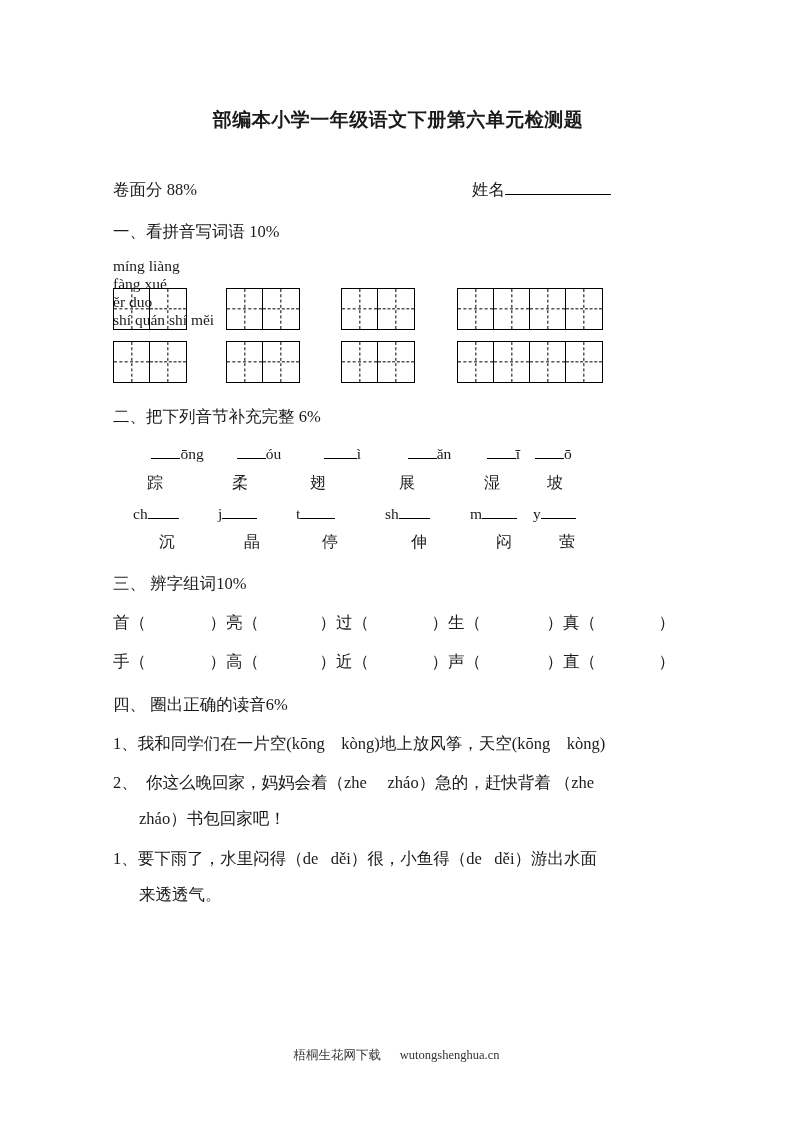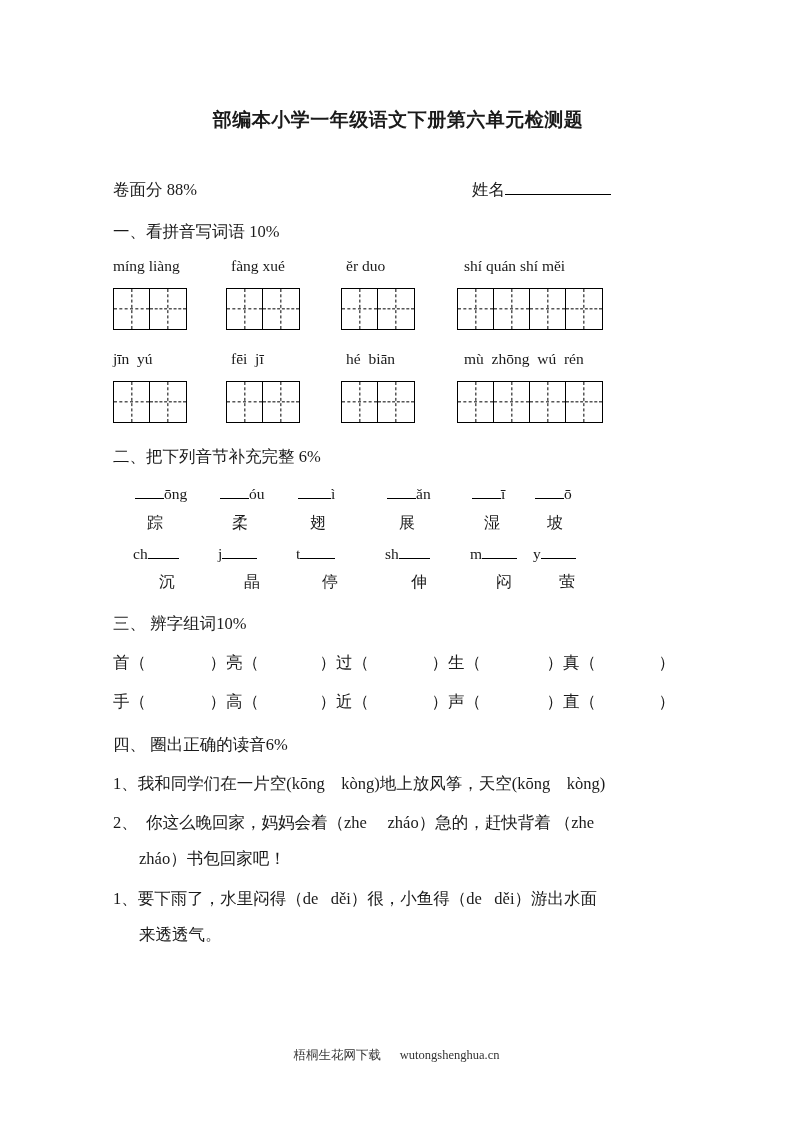--- a/index.html
+++ b/index.html
@@ -70,20 +70,21 @@
 
   
   .pinyin-row {
     margin-top: 14px;
     font-size: 15.5px;
     font-family: "Liberation Serif", "DejaVu Serif", serif;
     display: flex;
     white-space: pre;
     height: 20px;
     align-items: baseline;
+    flex-direction: column;
   }
   .pinyin-cell { white-space: pre; }
 
   
   .grid-row {
     margin-top: 11px;
     display: flex;
     height: 42px;
   }
   .grid-group {
@@ -121,21 +122,21 @@
     transform: translateY(-0.65px);
   }
 
   
   .syl-row {
     font-size: 15.5px;
     display: flex;
     white-space: pre;
     align-items: baseline;
   }
-  .syl-row.finals { margin-top: 17px; }
+  .syl-row.finals { margin-top: 17px; text-align: center; }
   .syl-row.chars  { margin-top: 10px; font-size: 16px; }
   .syl-row.inits  { margin-top: 11px; }
   .syl-row.chars2 { margin-top: 9px; font-size: 16px; }
   .blank-lead {
     display: inline-block;
     border-bottom: 1.3px solid #000;
     height: 13px;
   }
   .blank-trail {
     display: inline-block;
@@ -214,26 +215,20 @@
         <div class="grid-cell"></div>
       </div>
       <div class="grid-group">
         <div class="grid-cell"></div>
         <div class="grid-cell"></div>
         <div class="grid-cell"></div>
         <div class="grid-cell"></div>
       </div>
     </div>
 
-    <div class="pinyin-row" style="margin-top:20px">
-      <span class="pinyin-cell" style="width:118px">jīn  yú</span>
-      <span class="pinyin-cell" style="width:115px">fēi  jī</span>
-      <span class="pinyin-cell" style="width:118px">hé  biān</span>
-      <span class="pinyin-cell">mù  zhōng  wú  rén</span>
-    </div>
 
     <div class="grid-row">
       <div class="grid-group" style="margin-right:39px">
         <div class="grid-cell"></div>
         <div class="grid-cell"></div>
       </div>
       <div class="grid-group" style="margin-right:41px">
         <div class="grid-cell"></div>
         <div class="grid-cell"></div>
       </div>

